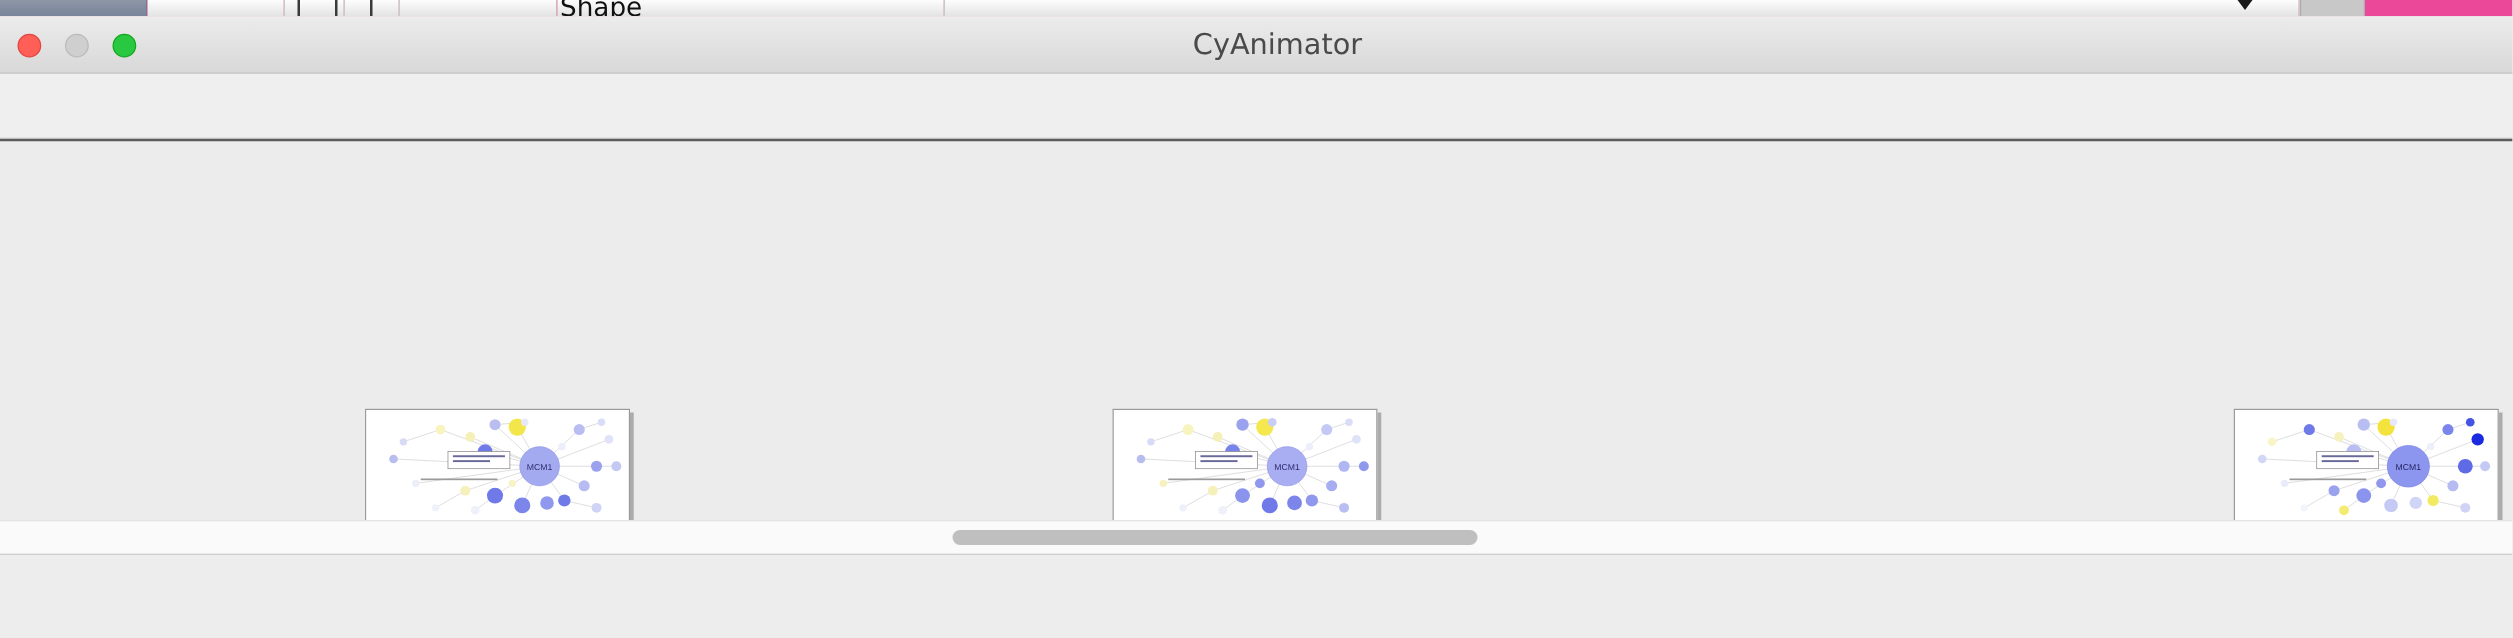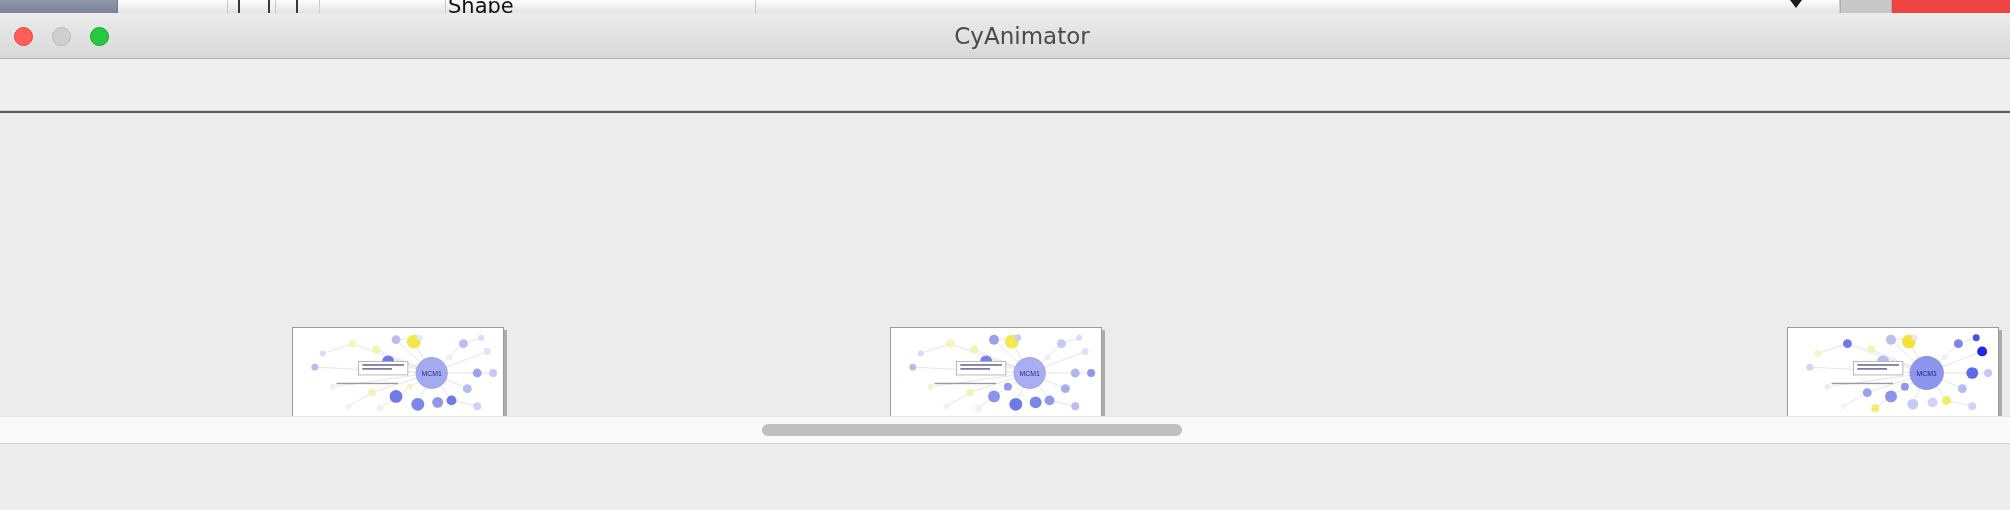--- a/index.html
+++ b/index.html
@@ -15,21 +15,21 @@
     position: relative;
     width: 2010px;
     height: 510px;
     background: #ececec;
   }
 
   
   .bg-window {
     position: absolute; left: 0; top: 0;
     width: 2010px; height: 13px;
-    background: #ef4444;
+    background: #ec4899;
     overflow: hidden;
   }
   .bg-seg {
     position: absolute; top: 0; height: 13px;
     background: linear-gradient(180deg,#fdfdfd 0%, #e3e3e3 100%);
     border-right: 1px solid #c9c9c9;
   }
   .bg-seg.dark {
     background: linear-gradient(180deg,#8d97a6 0%,#79839a 100%);
     border-right: 1px solid #6e7888;

